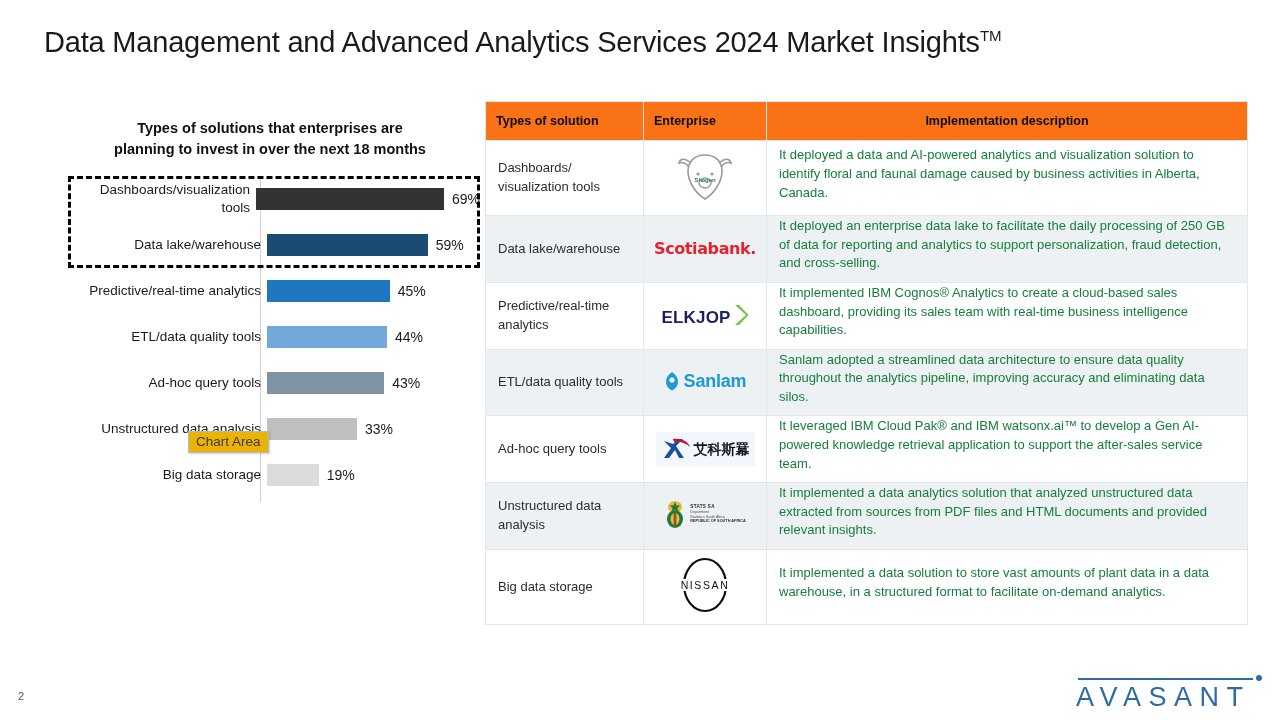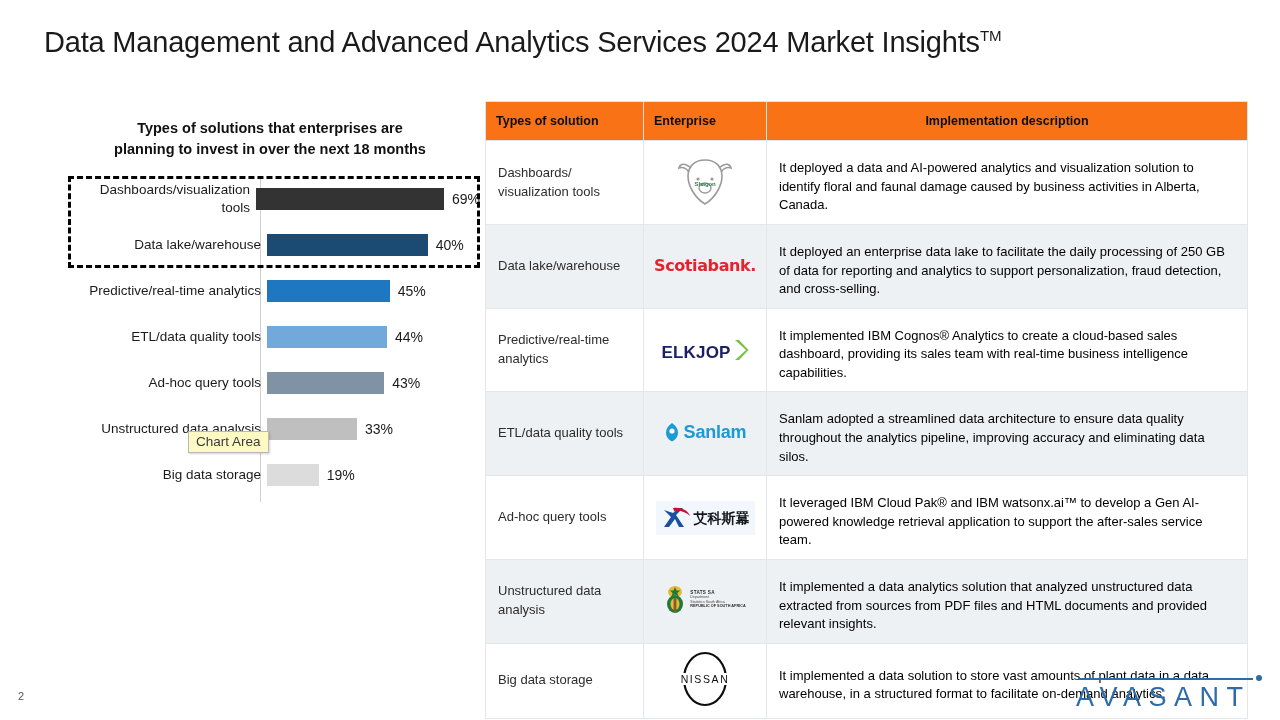--- a/index.html
+++ b/index.html
@@ -109,21 +109,21 @@
     border: 3px dashed #000000;
     box-sizing: border-box;
     pointer-events: none;
   }
 
   
   .chart-area-tip {
     position: absolute;
     left: 128px;
     top: 255px;
-    background: #fef9c3;
+    background: #eab308;
     border: 1px solid #b8b8b8;
     box-shadow: 1px 1px 2px rgba(0,0,0,0.18);
     padding: 2px 7px 3px 7px;
     font-size: 13.5px;
     color: #3b3b3b;
     white-space: nowrap;
   }
 
   
   .table-wrap {
@@ -162,22 +162,22 @@
     color: #2c2c2c;
     padding: 9px 9px 9px 12px;
     line-height: 1.45;
   }
   td.c-ent {
     text-align: center;
     padding: 6px 4px;
   }
   td.c-desc {
     font-size: 13px;
-    color: #000000;
-    padding: 18px 12px 9px 12px;
+    color: #15803d;
+    padding: 1px 12px 9px 12px;
     line-height: 1.43;
   }
 
   
   .logo-box {
     display: inline-block;
     line-height: 0;
   }
   .logo-scotiabank {
     font-size: 16px;
@@ -320,21 +320,21 @@
           <div class="bar-label">Dashboards/visualization tools</div>
           <div class="bar-track">
             <div class="bar-fill" style="width: 188.025px; background: rgb(51, 51, 51);"></div>
             <div class="bar-value">69%</div>
           </div>
         </div>
         <div class="bar-row">
           <div class="bar-label">Data lake/warehouse</div>
           <div class="bar-track">
             <div class="bar-fill" style="width: 160.775px; background: rgb(27, 74, 114);"></div>
-            <div class="bar-value">40%</div>
+            <div class="bar-value">59%</div>
           </div>
         </div>
         <div class="bar-row">
           <div class="bar-label">Predictive/real-time analytics</div>
           <div class="bar-track">
             <div class="bar-fill" style="width: 122.625px; background: rgb(31, 119, 194);"></div>
             <div class="bar-value">45%</div>
           </div>
         </div>
         <div class="bar-row">

